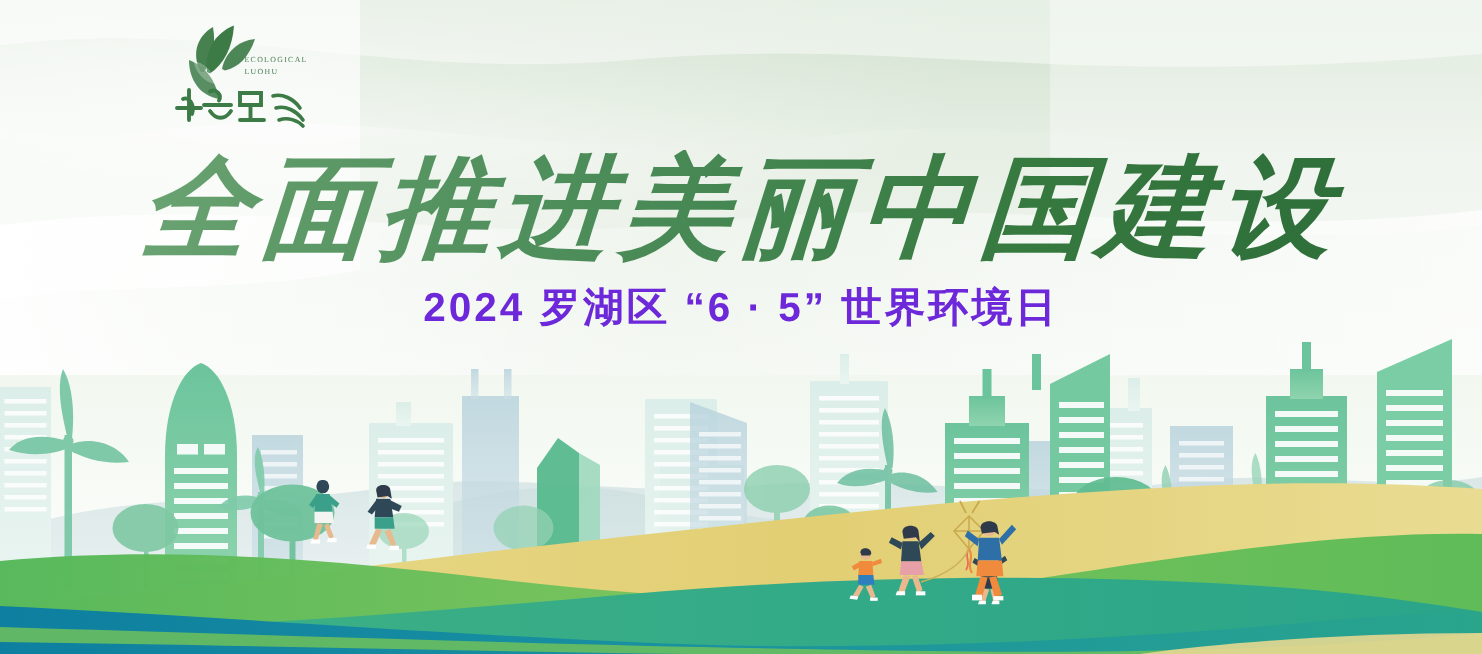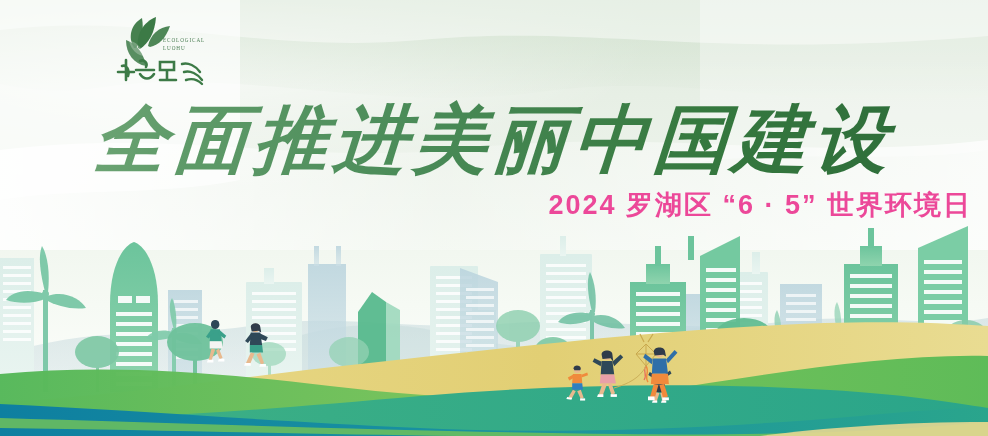--- a/index.html
+++ b/index.html
@@ -46,26 +46,26 @@
     font-weight:700;font-style:italic;
     letter-spacing:6px;
     background:linear-gradient(90deg,#79ad7e 0%,#5f9b69 18%,#4a8b58 42%,#367a48 66%,#२a6b3c 100%);
     background:linear-gradient(90deg,#79ad7e 0%,#5f9b69 18%,#4a8b58 42%,#36793f 70%,#2b6a38 100%);
     -webkit-background-clip:text;background-clip:text;
     color:transparent;-webkit-text-fill-color:transparent;
     white-space:nowrap;
     transform:skewX(-4deg);
   }
   .subtitle{
-    position:absolute;left:0;right:16px;top:188px;
-    text-align:right;
+    position:absolute;left:0;right:0;top:188px;
+    text-align:center;
     font-family:"Liberation Sans","DejaVu Sans",sans-serif;
     font-size:27px;line-height:34px;font-weight:700;
     letter-spacing:2px;
-    color:#ec4899;
+    color:#6d28d9;
     white-space:nowrap;
   }
 
   
   .scene{position:absolute;left:0;right:0;bottom:0;height:230px;}
   .scene svg{display:block;width:100%;height:100%;}
   .people{position:absolute;left:0;right:0;bottom:0;height:230px;pointer-events:none;}
   .people svg{display:block;width:100%;height:100%;}
 </style>
 </head>

